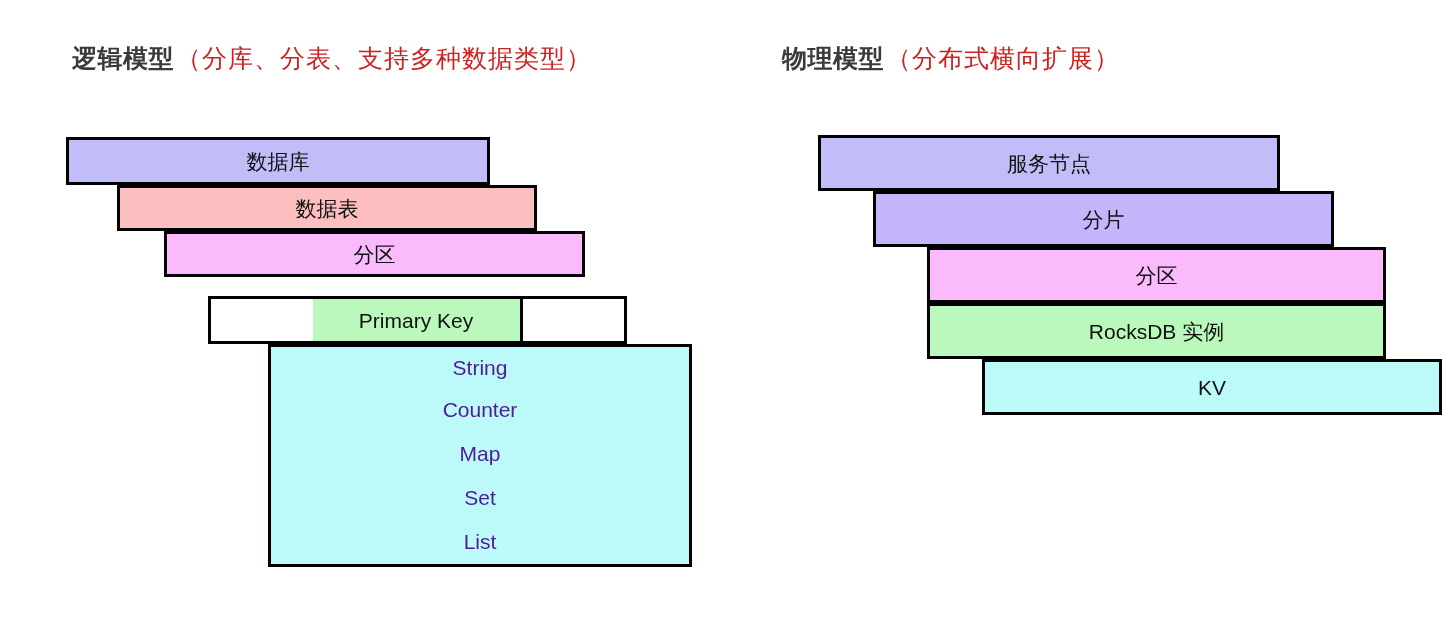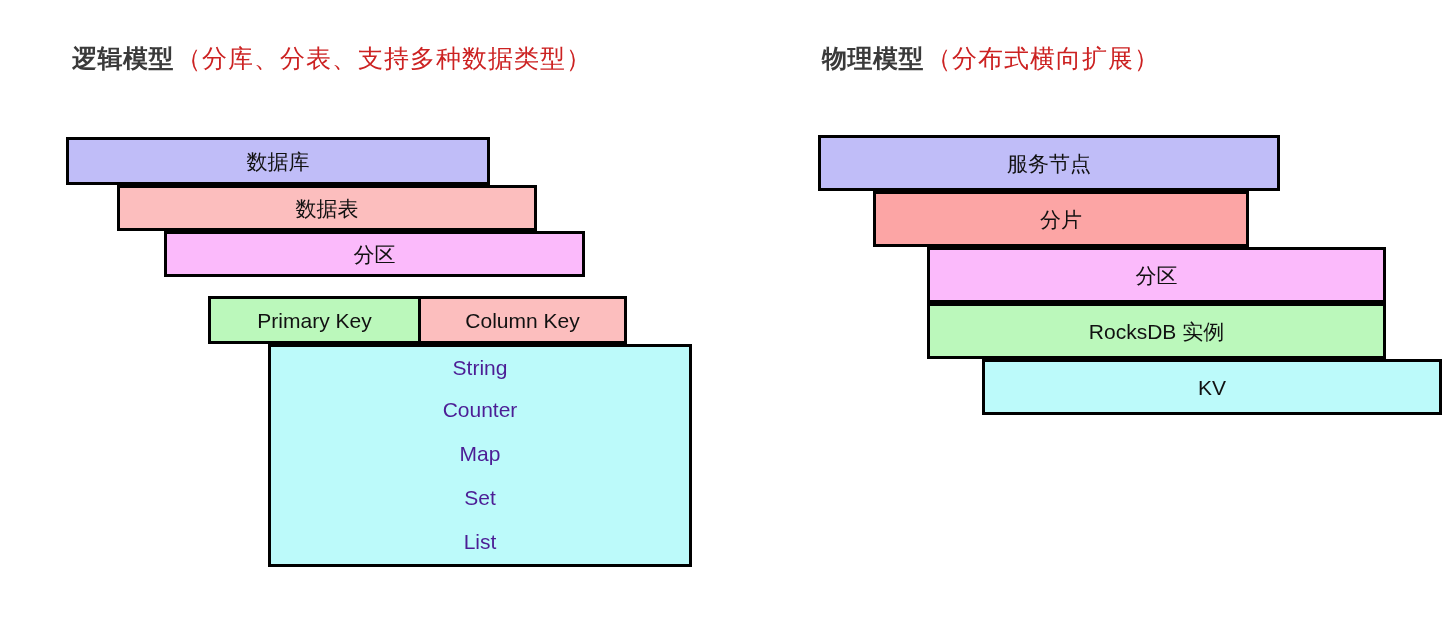--- a/index.html
+++ b/index.html
@@ -16,21 +16,21 @@
     font-family: "Liberation Sans", "DejaVu Sans", sans-serif;
     -webkit-font-smoothing: antialiased;
   }
 
   .panel {
     position: absolute;
     top: 0;
     height: 622px;
   }
   #panel-logical { left: 0; width: 800px; }
-  #panel-physical { left: 800px; width: 653px; text-align: right; }
+  #panel-physical { left: 760px; width: 653px; text-align: right; }
 
   .panel-title {
     position: absolute;
     white-space: nowrap;
     line-height: 1;
   }
   #title-logical { left: 62px; top: 46px; }
   #title-physical { left: 12px; top: 46px; }
 
   .title-main {
@@ -109,23 +109,20 @@
   </div>
 
   <div class="stack-box" id="logical-layer-2" style="left: 164px; top: 231px; width: 421px; height: 46px; background: rgb(251, 186, 251);">
     <span>分区</span>
   </div>
 
   <div class="stack-box split" id="logical-key-row" style="left: 208px; top: 296px; width: 419px; height: 48px;">
     <div class="half left-half" id="logical-primary-key" style="width: 210px; background: rgb(187, 248, 187);">
       <span>Primary Key</span>
     </div>
-    <div class="half" id="logical-column-key" style="flex: 1 1 auto; background: rgb(252, 190, 190);">
-      <span>Column Key</span>
-    </div>
   </div>
 
   <div class="cyan-row" id="logical-value-0" style="left: 268px; top: 344px; width: 424px; height: 47px; background: rgb(188, 250, 250);">
     <span>String</span>
   </div>
   <div class="cyan-row" id="logical-value-1" style="left: 268px; top: 388px; width: 424px; height: 47px; background: rgb(188, 250, 250);">
     <span>Counter</span>
   </div>
   <div class="cyan-row" id="logical-value-2" style="left: 268px; top: 432px; width: 424px; height: 47px; background: rgb(188, 250, 250);">
     <span>Map</span>
@@ -143,21 +140,21 @@
 
   <div class="panel-title" id="title-physical">
     <span class="title-main">物理模型</span><span class="title-sub">（分布式横向扩展）</span>
   </div>
 
 </div>
 
 <div class="stack-box" id="physical-layer-0" style="left: 818px; top: 135px; width: 462px; height: 56px; background: rgb(192, 189, 248);">
   <span>服务节点</span>
 </div>
-<div class="stack-box" id="physical-layer-1" style="left: 873px; top: 191px; width: 376px; height: 56px; background: #fca5a5;">
+<div class="stack-box" id="physical-layer-1" style="left: 873px; top: 191px; width: 461px; height: 56px; background: #c4b5fd;">
   <span>分片</span>
 </div>
 <div class="stack-box" id="physical-layer-2" style="left: 927px; top: 247px; width: 459px; height: 56px; background: rgb(251, 186, 251);">
   <span>分区</span>
 </div>
 <div class="stack-box" id="physical-layer-3" style="left: 927px; top: 303px; width: 459px; height: 56px; background: rgb(187, 248, 187);">
   <span>RocksDB 实例</span>
 </div>
 <div class="stack-box" id="physical-layer-4" style="left: 982px; top: 359px; width: 460px; height: 56px; background: rgb(188, 250, 250);">
   <span>KV</span>

